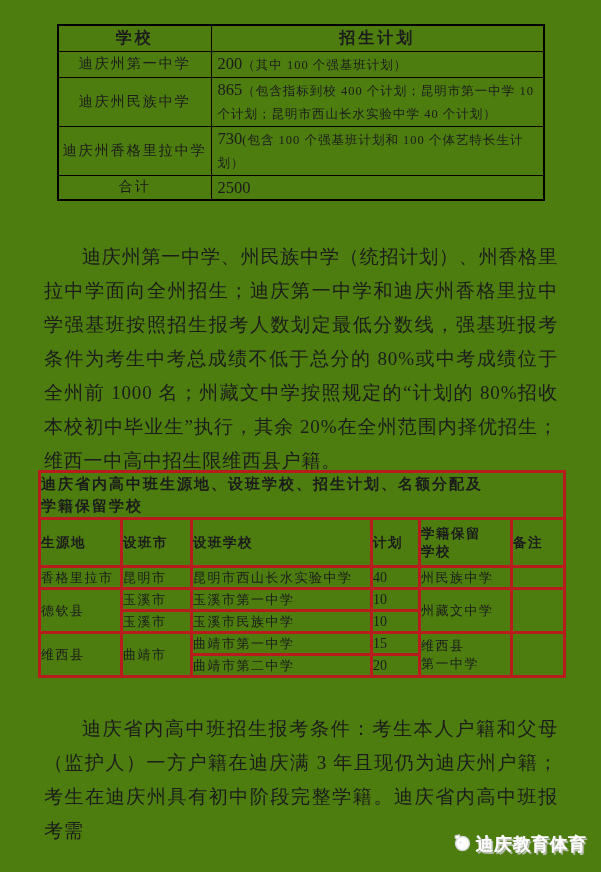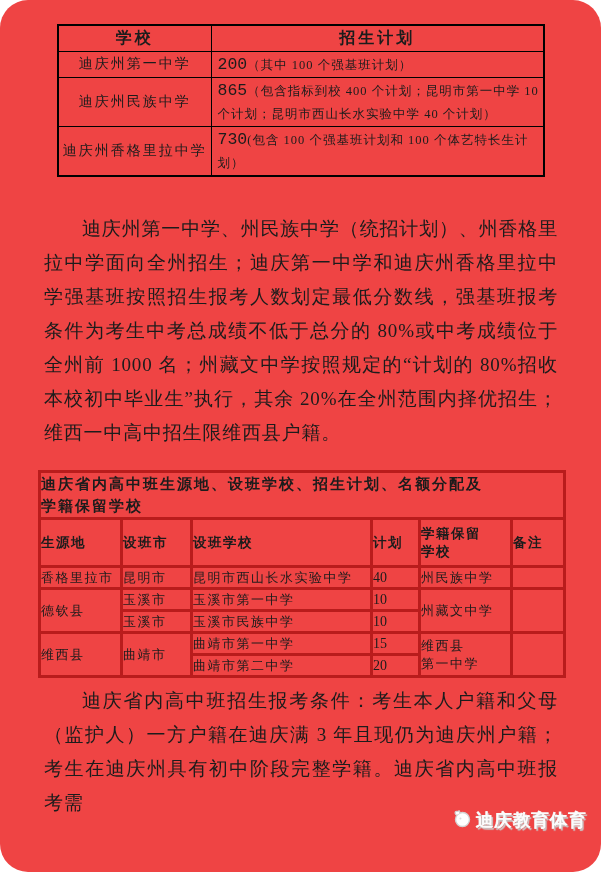--- a/index.html
+++ b/index.html
@@ -2,72 +2,72 @@
 <html><head>
 <meta charset="utf-8">
 <style>
   * { margin:0; padding:0; box-sizing:border-box; }
   html,body { background:#ffffff; }
   body {
     width:601px; height:872px; position:relative; overflow:hidden;
     font-family:"Liberation Serif","DejaVu Serif",serif;
     color:#1c1c1c;
   }
-  .page { position:absolute; inset:0; background:#ef4444;border-radius:28px; }
+  .page { position:absolute; inset:0; background:#4d7c0f; }
 
   
   table { border-collapse:collapse; table-layout:fixed; }
   .t1 {
     position:absolute; left:57px; top:24px; width:486px;
     border:2px solid #000;
   }
   .t1 th, .t1 td { border:1px solid #000; vertical-align:middle; }
   .t1 th {
     height:26px; font-size:16px; font-weight:bold;
     letter-spacing:3px; text-align:center;
   }
   .t1 td.school {
     text-align:center; font-size:14px; letter-spacing:2px;
   }
   .t1 td.value { padding:1px 4px 1px 6px; text-align:left; line-height:21px; }
   .t1 .num {
-    font-family:Liberation Mono, monospace;
+    font-family:Liberation Serif, serif;
     font-size:16.5px;
   }
   .t1 .note { font-size:12.5px; letter-spacing:1px; }
   .t1 tr.h22 td { height:22px; }
   .t1 tr.h45 td { height:45px; }
 
   
   .para {
     position:absolute; left:44px; width:514px;
     font-size:19px; line-height:34px; letter-spacing:0.8px;
     text-align:justify; text-justify:inter-character;
-    text-indent:2em; color:#1c1c1c;
+    text-indent:2em; color:#1c1c1c;margin-top:28px;
   }
   .para1 { top:212px; }
   .para2 { top:684px; }
 
   
   .t2 {
     position:absolute; left:38px; top:470px; width:525px;
     border:2px solid #000;
   }
   .t2 th, .t2 td { border:3px solid #b91c1c; vertical-align:middle; text-align:left; }
   .t2 .title-cell {
     height:47px; font-size:15px; font-weight:bold;
     letter-spacing:2px; line-height:22px;
   }
   .t2 th { height:48px; font-size:13.5px; font-weight:bold; letter-spacing:1.5px; line-height:18px; }
   .t2 td { height:22px; font-size:13px; letter-spacing:1.5px; line-height:18px; }
   .t2 td.plan { font-size:14px; letter-spacing:0; }
 
   
   .watermark {
-    position:absolute; top:808px; right:14px;
+    position:absolute; top:832px; right:14px;
     display:flex; align-items:center; gap:5px;
   }
   .watermark .wm-text {
     font-size:17.5px; font-weight:bold; letter-spacing:1px;
     color:#fbfbfb;
     text-shadow:1.5px 1.5px 1px #c9c9c9, -0.5px -0.5px 0 #ececec;
   }
 </style>
 </head>
 <body>
@@ -88,20 +88,24 @@
       <td class="school">迪庆州第一中学</td>
       <td class="value"><span class="num">200</span><span class="note">（其中 100 个强基班计划）</span></td>
     </tr>
     <tr class="h45">
       <td class="school">迪庆州民族中学</td>
       <td class="value"><span class="num">865</span><span class="note">（包含指标到校 400 个计划；昆明市第一中学 10 个计划；昆明市西山长水实验中学 40 个计划）</span></td>
     </tr>
     <tr class="h22">
       <td class="school">迪庆州香格里拉中学</td>
       <td class="value"><span class="num">730</span><span class="note">(包含 100 个强基班计划和 100 个体艺特长生计划）</span></td>
+    </tr>
+    <tr class="h22">
+      <td class="school">合计</td>
+      <td class="value"><span class="num">2500</span></td>
     </tr>
   </tbody>
     </table>
 
   <p class="para para1">迪庆州第一中学、州民族中学（统招计划）、州香格里拉中学面向全州招生；迪庆第一中学和迪庆州香格里拉中学强基班按照招生报考人数划定最低分数线，强基班报考条件为考生中考总成绩不低于总分的 80%或中考成绩位于全州前 1000 名；州藏文中学按照规定的“计划的 80%招收本校初中毕业生”执行，其余 20%在全州范围内择优招生；维西一中高中招生限维西县户籍。</p>
 
   <table class="t2">
     <colgroup>
       <col style="width:82px">
         <col style="width:70px">

